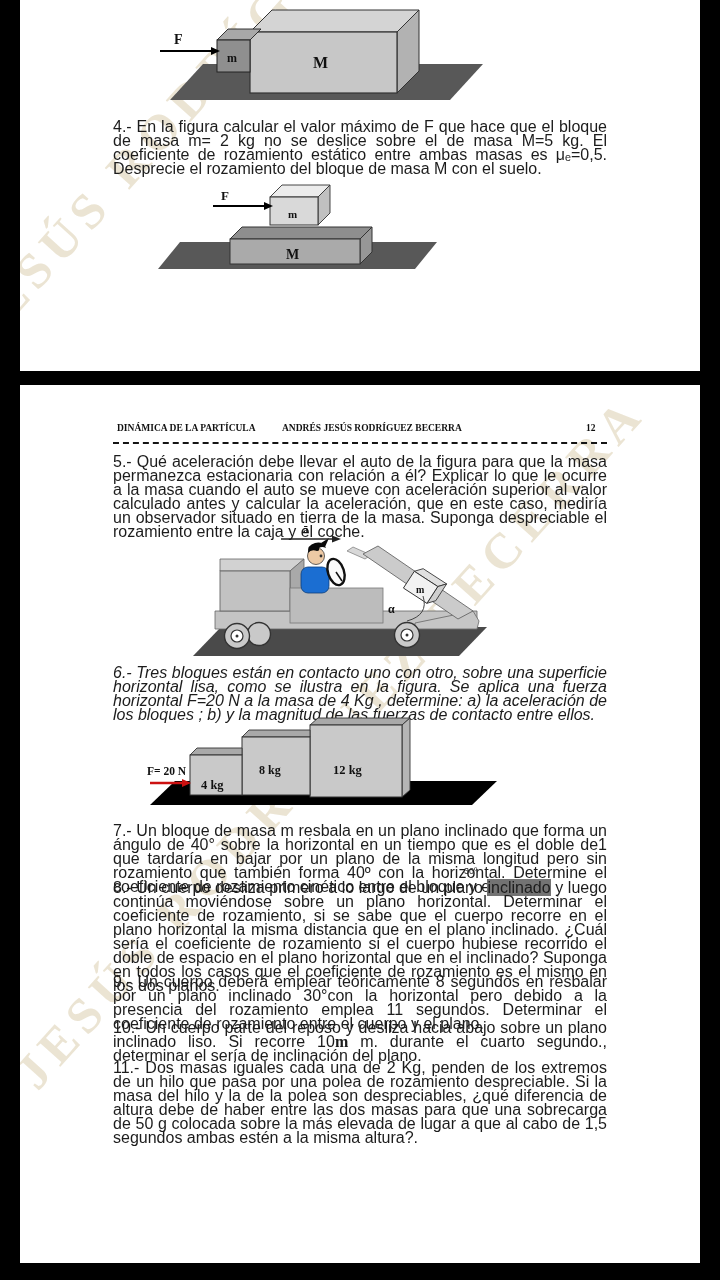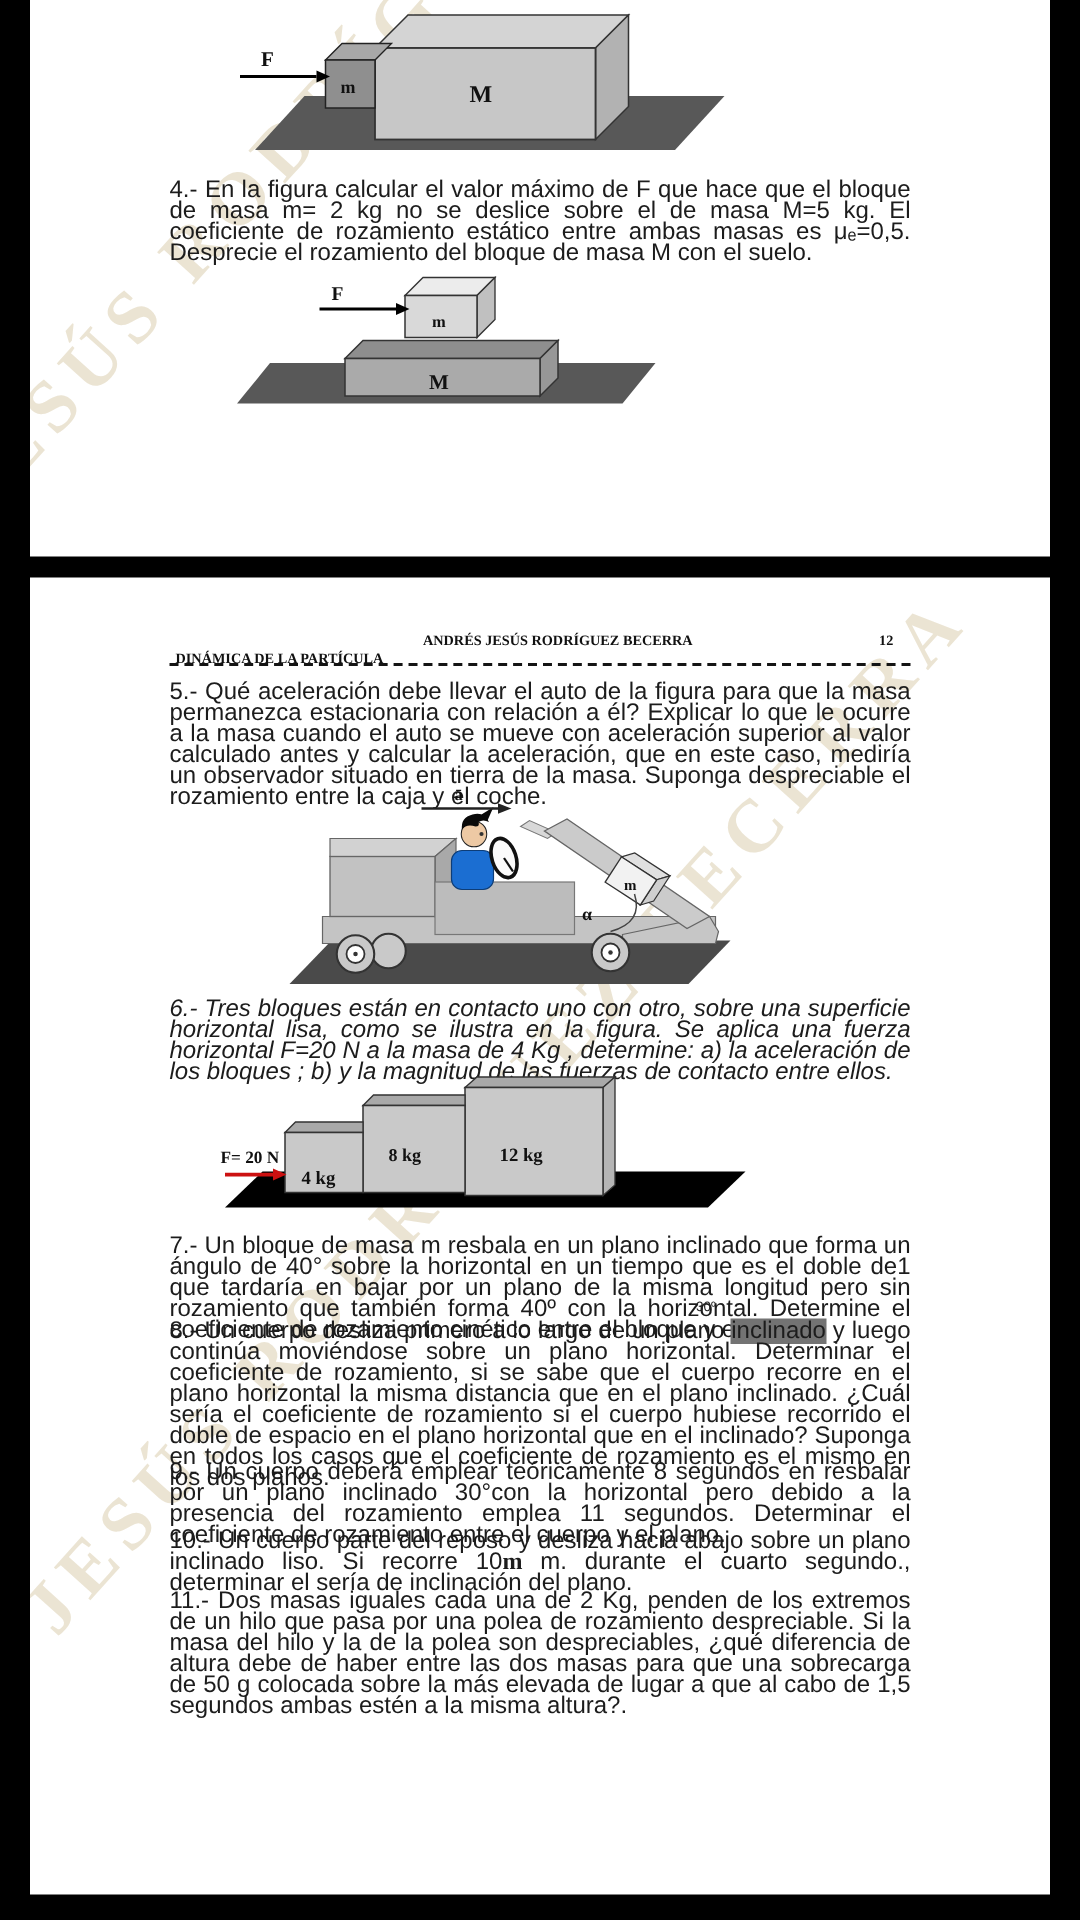--- a/index.html
+++ b/index.html
@@ -14,21 +14,21 @@
   .watermark { position:absolute; white-space:nowrap;
                font-family:"Liberation Serif", serif; font-weight:bold;
                font-size:50px; letter-spacing:8px;
                color:rgba(210,196,158,0.45);
                transform-origin:0 0; z-index:1; }
   .wm1 { left:-250px; top:520px; transform:rotate(-48deg); }
   .wm2 { left:-200px; top:880px; transform:rotate(-48deg); }
   .figure { position:absolute; z-index:2; }
   .hdr span { position:absolute; top:38px; font-family:"Liberation Serif", serif;
               font-weight:bold; font-size:9.5px; color:#111; z-index:2; }
-  .h-left  { left:97px;margin-top:12px; }
+  .h-left  { left:97px; }
   .h-center{ left:262px; }
   .h-page  { left:566px; font-size:11px; }
   .rule { position:absolute; top:57px; left:93px; width:494px; height:0;
           border-top:2.5px dashed #141414; z-index:2; }
   .note30 { position:absolute; top:481px; left:400px; font-size:9px; color:#222; z-index:2;margin-left:44px; }
   .hl { background:#737373; }
   .serifb { font-family:"Liberation Serif", serif; font-weight:bold; }
   svg text { font-family:"Liberation Serif", serif; font-weight:bold; fill:#111; }
 </style>
 </head>

